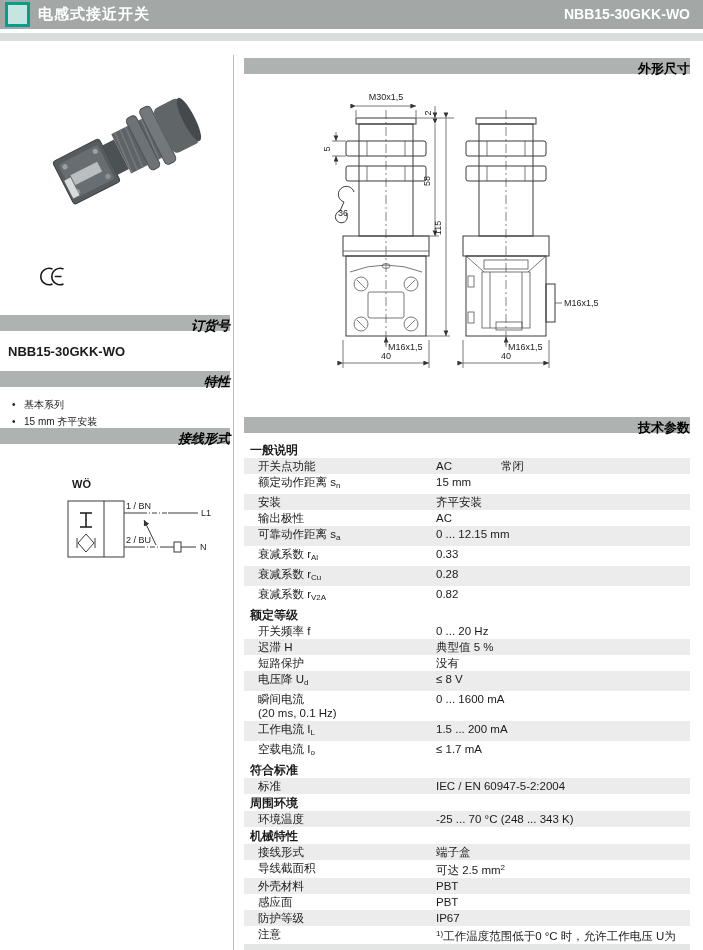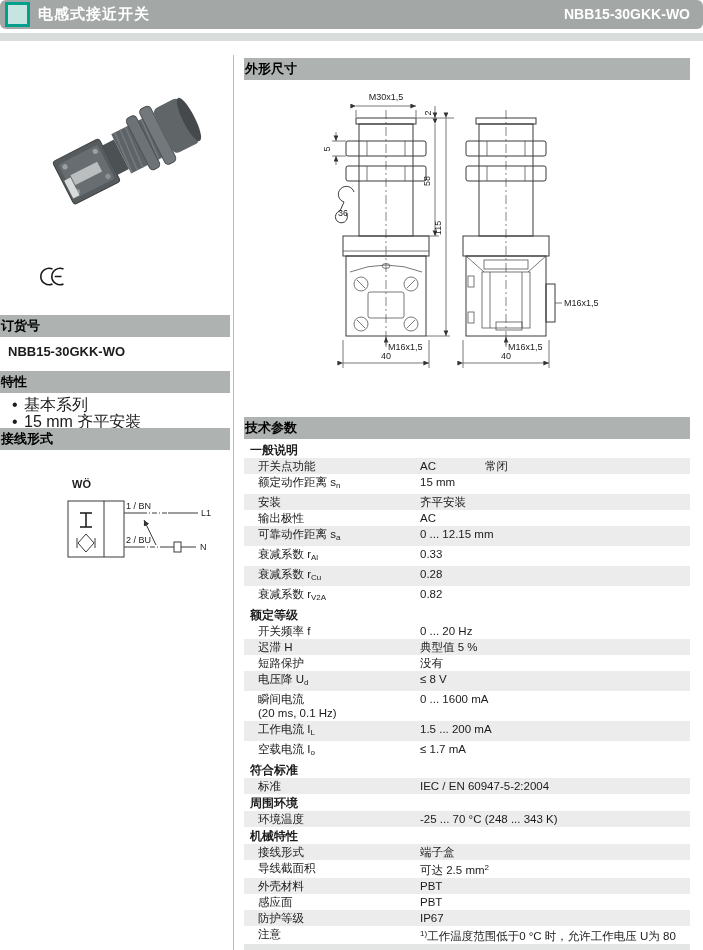--- a/index.html
+++ b/index.html
@@ -11,48 +11,48 @@
     --accent-fill:#c7e5e0;
     --ink:#1b1b1b;
     --line:#3a3a3a;
   }
   *{margin:0;padding:0;box-sizing:border-box;}
   html,body{background:#fff;}
   body{font-family:"Liberation Sans","DejaVu Sans",sans-serif;color:var(--ink);}
   #page{position:relative;width:703px;height:950px;background:#fff;overflow:hidden;}
 
   
-  .hdr{position:absolute;left:0;top:0;width:703px;height:29px;background:var(--header-gray);border-radius:6px;}
+  .hdr{position:absolute;left:0;top:0;width:703px;height:29px;background:var(--header-gray);}
   .hdr-icon{position:absolute;left:5px;top:2px;width:25px;height:25px;background:var(--accent-fill);border:3px solid var(--accent);}
   .hdr-title{position:absolute;left:38px;top:5px;font-size:15px;font-weight:bold;color:#fff;letter-spacing:1px;}
   .hdr-code{position:absolute;right:13px;top:6px;font-size:14px;font-weight:bold;color:#fff;}
   .hdr-strip{position:absolute;left:0;top:33px;width:703px;height:8px;background:var(--strip-gray);}
 
   .vdivider{position:absolute;left:233px;top:55px;width:1px;height:895px;background:#b9bdbc;}
 
   
-  .secbar{position:absolute;height:22px;background:var(--bar-gray);font-size:13px;font-weight:bold;line-height:22px;padding-left:1px;color:#000;}
-  .secbar.left{left:0;width:230px;}
+  .secbar{position:absolute;height:16px;background:var(--bar-gray);font-size:13px;font-weight:bold;line-height:22px;padding-left:20px;color:#000;text-align:right;}
+  .secbar.left{left:0;width:230px;font-style:italic;}
   .secbar.right{left:244px;width:446px;}
 
   .order-code{position:absolute;left:8px;top:344px;font-size:13px;font-weight:bold;}
-  .features{position:absolute;left:10px;top:396px;list-style:none;font-size:16px;}
+  .features{position:absolute;left:10px;top:396px;list-style:none;font-size:10px;}
   .features li{line-height:17px;padding-left:14px;position:relative;}
   .features li::before{content:"•";position:absolute;left:2px;}
 
   .wiring-label{position:absolute;left:72px;top:478px;font-size:11px;font-weight:bold;}
   .photo-wrap{position:absolute;left:42px;top:78px;width:170px;height:130px;}
   .ce-wrap{position:absolute;left:32px;top:265px;width:32px;height:23px;}
   .wiring-wrap{position:absolute;left:46px;top:489px;width:178px;height:100px;}
   .dim-wrap{position:absolute;left:268px;top:84px;width:422px;height:292px;}
 
   
   .tp-table{position:absolute;left:244px;top:441px;width:446px;font-size:11.5px;}
   .tp-section{font-weight:bold;font-size:12px;padding:2px 0 1px 6px;line-height:14px;}
-  .tp-row{display:flex;min-height:16px;padding:1px 0;align-items:flex-start;}
+  .tp-row{display:flex;min-height:16px;padding:1px 0;align-items:flex-start;gap:16px;}
   .tp-row.shaded{background:var(--row-shade);}
   .tp-label{width:176px;padding-left:14px;line-height:14px;flex-shrink:0;}
   .tp-value{flex:1;line-height:14px;position:relative;padding-right:2px;}
   .tp-value2{position:absolute;left:65px;top:0;}
   sub{font-size:8px;vertical-align:-2px;}
   sup{font-size:8px;vertical-align:4px;}
   .bottom-strip{position:absolute;left:244px;top:944px;width:446px;height:6px;background:#e3e6e5;}
 
   svg text{font-family:"Liberation Sans","DejaVu Sans",sans-serif;fill:#222;}
   .dline{stroke:var(--line);stroke-width:1;fill:none;}

